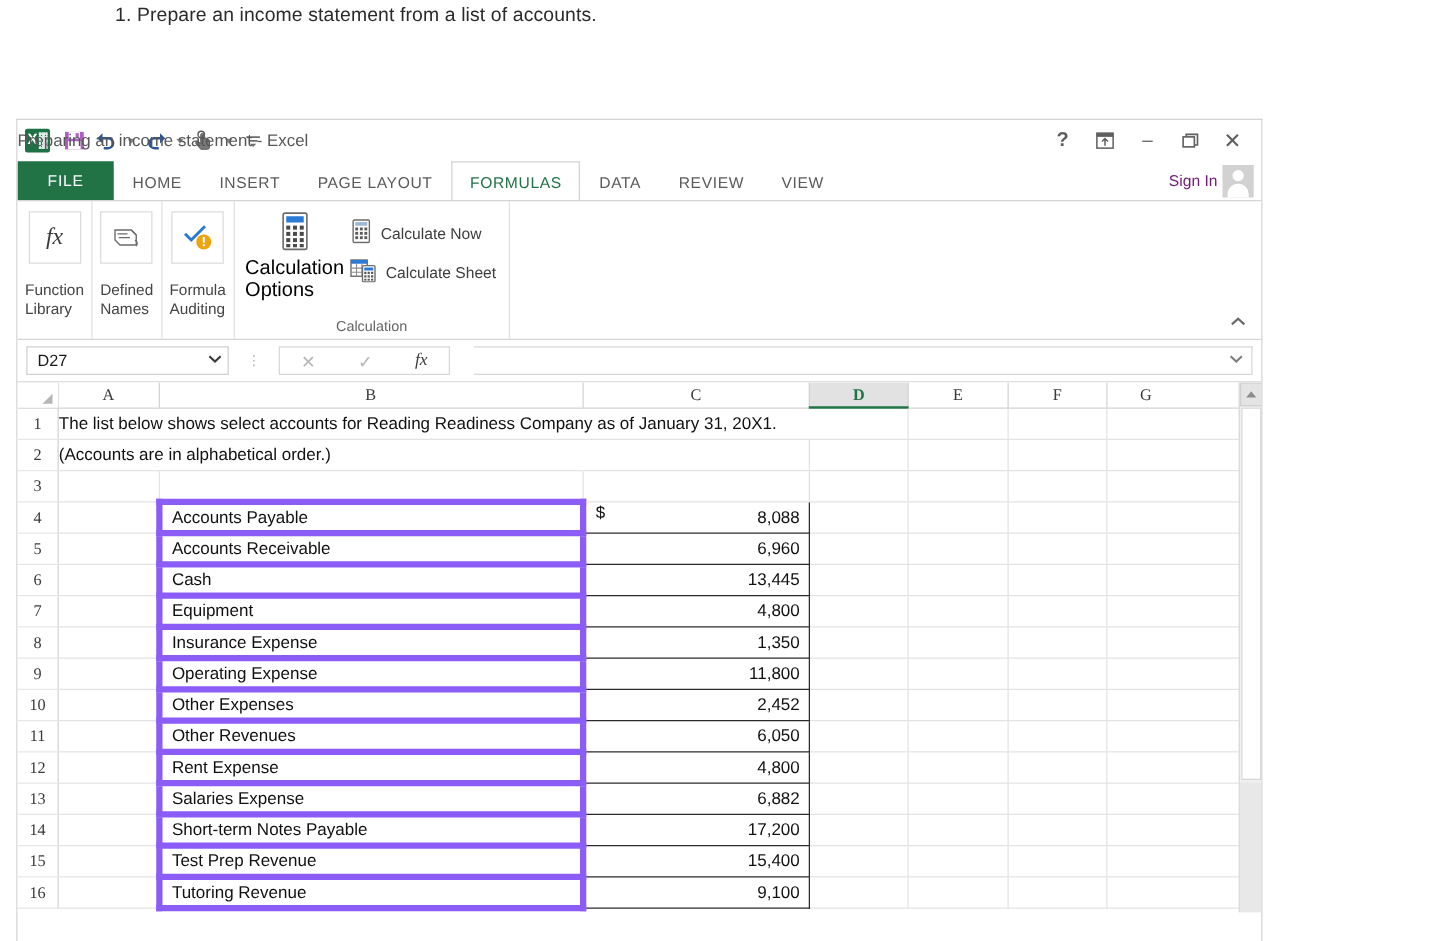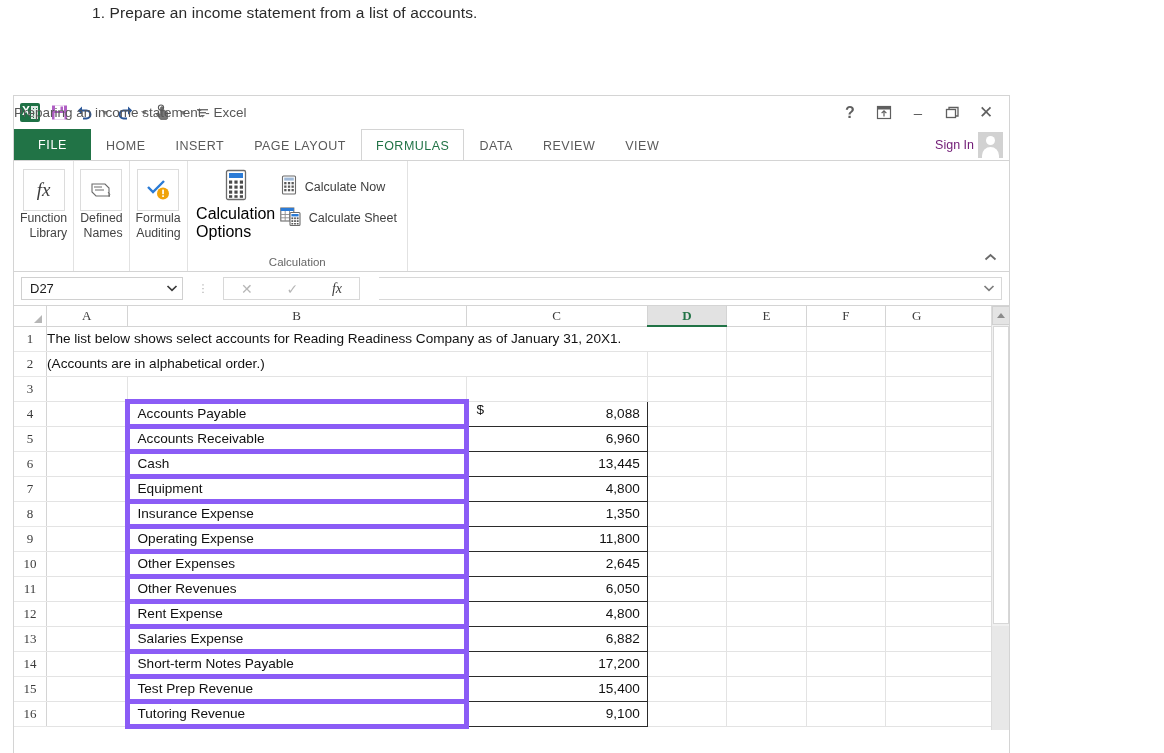--- a/index.html
+++ b/index.html
@@ -171,24 +171,24 @@
     border-right: 1px solid #e2e2e2;
   }
   .rgroup.no-border { border-right: none; }
   .rgroup .big-ico {
     width: 42px; height: 42px;
     border: 1px solid #dcdcdc;
     display: flex; align-items: center; justify-content: center;
     background: #ffffff;
   }
   .rgroup .glabel {
-    margin-top: 0;
+    margin-top: 14px;
     font-size: 12.3px;
     color: #444;
-    text-align: right;
+    text-align: left;
     line-height: 15px;
     white-space: pre-line;
   }
   .calc-group {
     position: relative;
     display: flex;
     padding: 8px 10px 0 10px;
     border-right: 1px solid #e2e2e2;
   }
   .calc-left {
@@ -735,21 +735,21 @@
         <td class="cell boxed-num">11,800</td>
         <td class="cell"></td>
         <td class="cell"></td>
         <td class="cell"></td>
         <td class="cell"></td>
       </tr>
       <tr>
         <td class="rowhead">10</td>
         <td class="cell"></td>
         <td class="cell boxed">Other Expenses</td>
-        <td class="cell boxed-num">2,645</td>
+        <td class="cell boxed-num">2,452</td>
         <td class="cell"></td>
         <td class="cell"></td>
         <td class="cell"></td>
         <td class="cell"></td>
       </tr>
       <tr>
         <td class="rowhead">11</td>
         <td class="cell"></td>
         <td class="cell boxed">Other Revenues</td>
         <td class="cell boxed-num">6,050</td>

